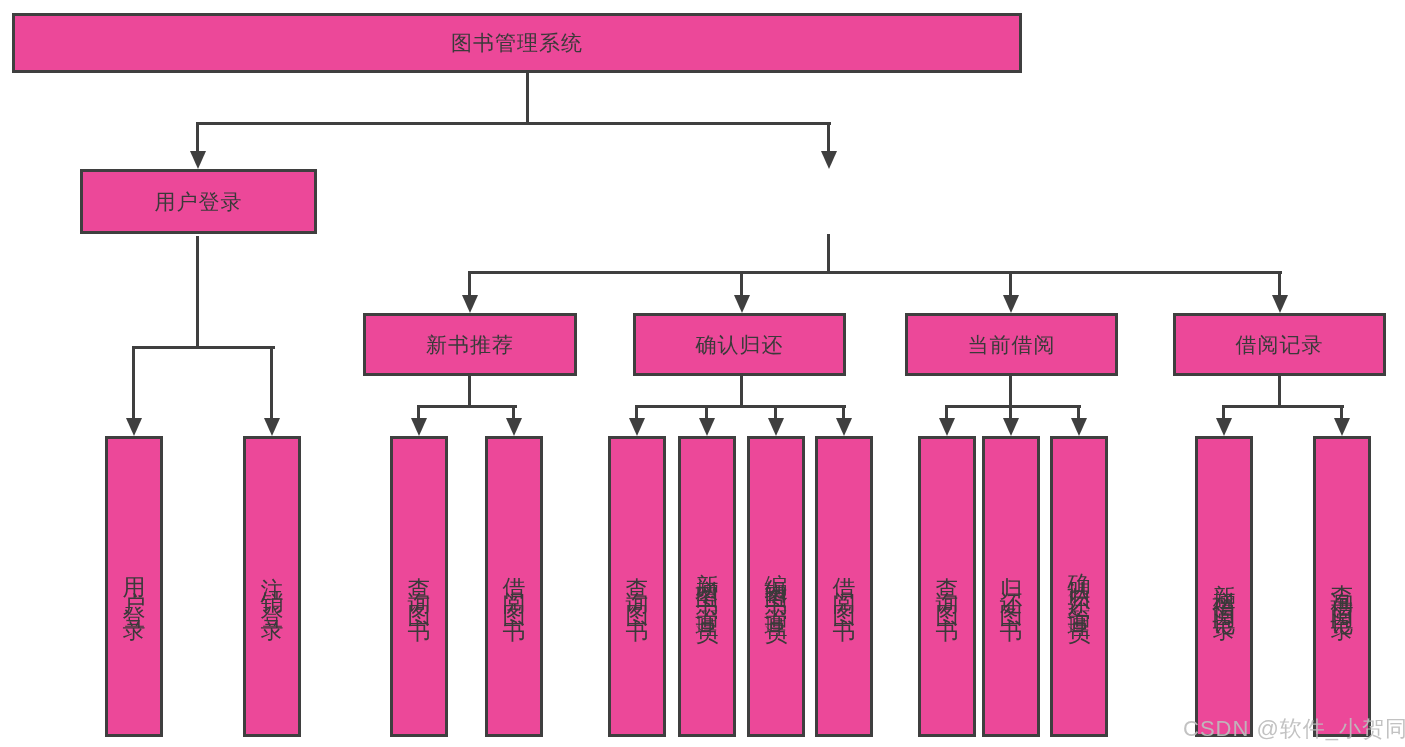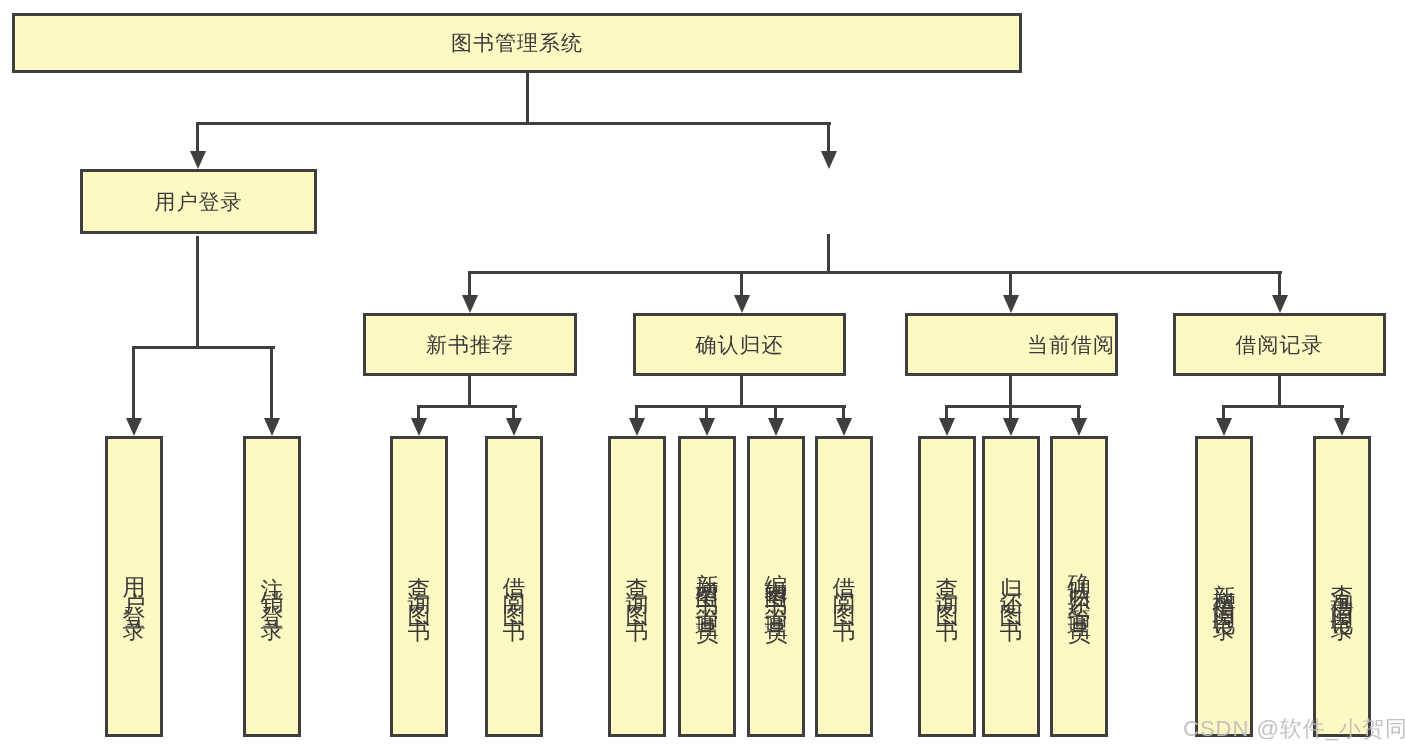--- a/index.html
+++ b/index.html
@@ -7,21 +7,21 @@
     position:relative;
     width:1405px;height:747px;
     background:#ffffff;
     font-family:"Liberation Sans", sans-serif;
     overflow:hidden;
   }
   .box{
     position:absolute;
     box-sizing:border-box;
     border:3px solid #3f3f3f;
-    background:#fef9c3;
+    background:#ec4899;
     display:flex;align-items:center;justify-content:center;
     color:#3a3a3a;
   }
   .hbox span{
     font-size:21px;
     letter-spacing:1px;
     color:#3a3a3a;
     white-space:nowrap;
   }
   .leaf span{
@@ -68,21 +68,21 @@
   <div class="box hbox" style="left:80px;top:169px;width:237px;height:65px;">
     <span>用户登录</span>
   </div>
 
   <div class="box hbox" style="left:363px;top:313px;width:214px;height:63px;text-align:right;">
     <span>新书推荐</span>
   </div>
   <div class="box hbox" style="left:633px;top:313px;width:213px;height:63px;">
     <span>确认归还</span>
   </div>
-  <div class="box hbox" style="left:905px;top:313px;width:213px;height:63px;justify-content:flex-end;">
+  <div class="box hbox" style="left:905px;top:313px;width:213px;height:63px;">
     <span>当前借阅</span>
   </div>
   <div class="box hbox" style="left:1173px;top:313px;width:213px;height:63px;justify-content:center;">
     <span>借阅记录</span>
   </div>
 
   <div class="box leaf short" style="left:105px;top:436px;width:58px;height:301px;">
     <span>用户登录</span>
   </div>
   <div class="box leaf short" style="left:243px;top:436px;width:58px;height:301px;">

